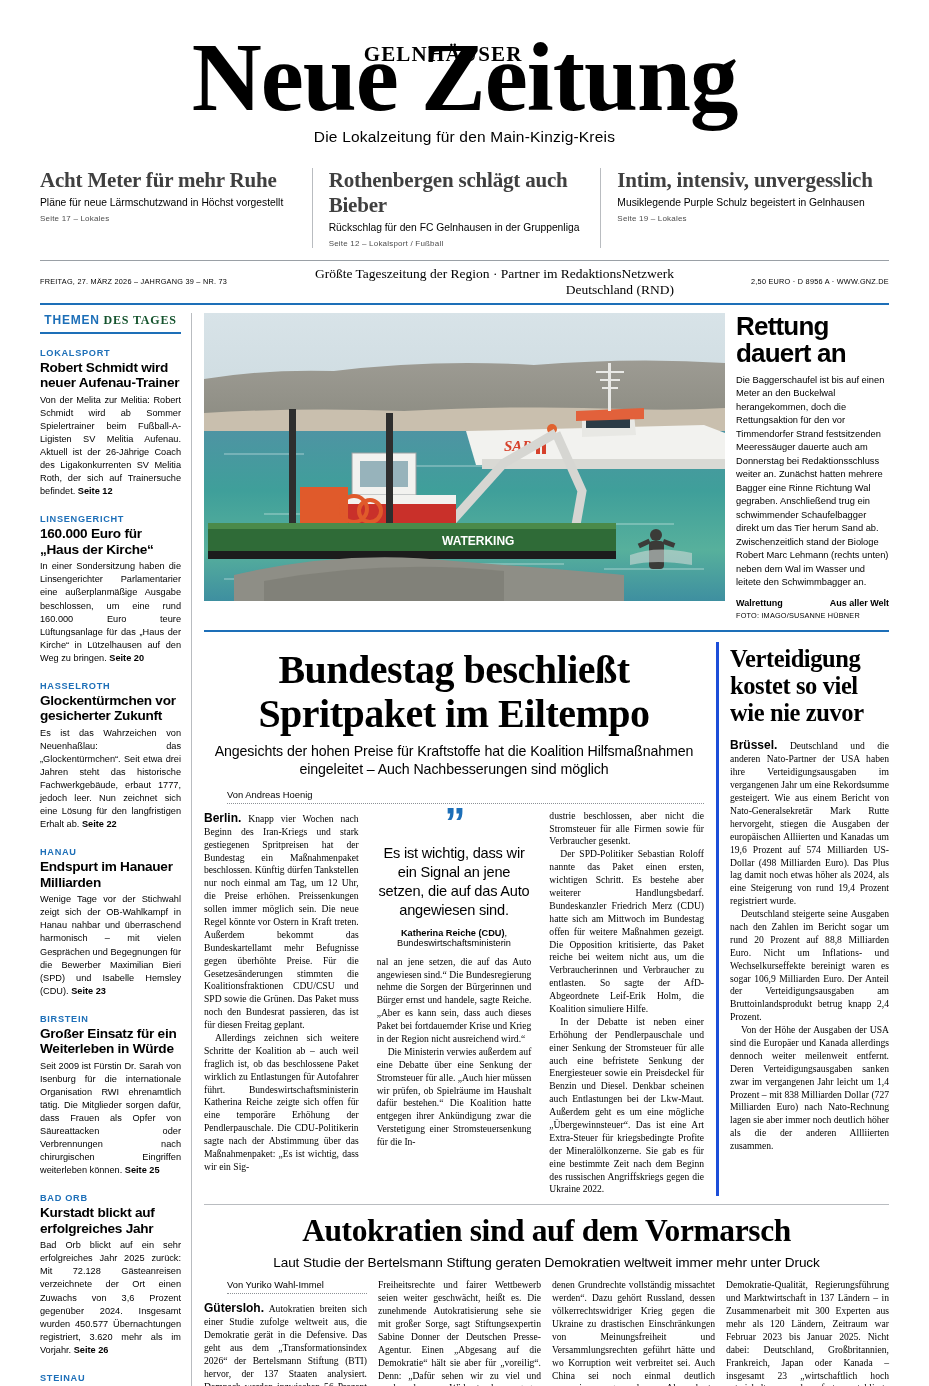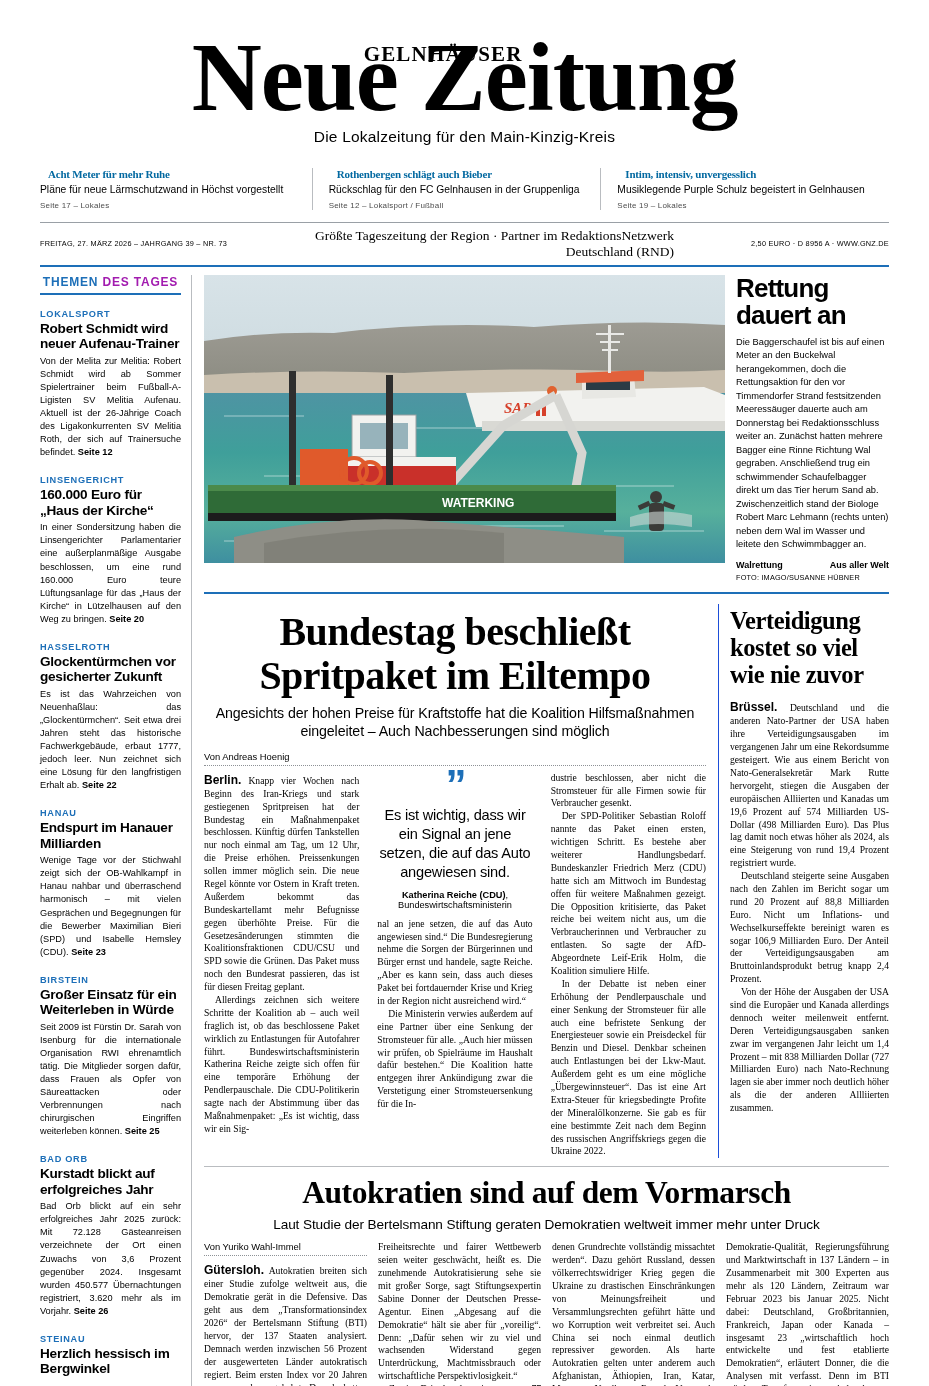--- a/index.html
+++ b/index.html
@@ -39,23 +39,23 @@
     border-top:2px solid #1d6fb8;
     padding-top:0;
   }
   .teaserbar { border-top:none; }
   .teaser {
     flex:1 1 0; padding:0 16px;
   }
   .teaser:first-child { padding-left:0; }
   .teaser + .teaser { border-left:1px solid #b9bcc0; }
   .teaser h3 {
-    margin:0 0 4px 8px;
-    font-family:"Liberation Serif", serif;
-    font-weight:bold; font-size:11px; color:#0369a1;
+    margin:0 0 4px 0;
+    font-family:"Liberation Serif", serif;
+    font-weight:bold; font-size:21px; color:#404040;
     letter-spacing:-0.2px;
   }
   .teaser p.sub {
     margin:0 0 4px 0; font-size:10.3px; line-height:1.25; color:#000;
   }
   .teaser p.pg { margin:0; font-size:8px; color:#4d4d4d; letter-spacing:0.2px; }
 
   
   .infobar {
     margin-top:12px;
@@ -75,21 +75,21 @@
   .content { display:flex; margin-top:8px; }
   .col-left { width:152px; flex:0 0 152px; padding-right:10px; border-right:1px solid #b9bcc0; }
   .col-main { flex:1; padding-left:12px; }
 
   
   .themen {
     color:#1d6fb8; font-weight:bold; font-size:12px;
     letter-spacing:0.8px; text-align:center;
     border-bottom:2px solid #1d6fb8; padding-bottom:4px; margin-bottom:14px;
   }
-  .themen .b { color:#a21caf; }
+  .themen .b { color:#14532d;font-family:Liberation Serif, serif; }
   .rail-item { margin-bottom:16px; }
   .rail-kicker {
     color:#1d6fb8; font-weight:bold; font-size:9.2px;
     letter-spacing:0.7px; margin-bottom:2px;
   }
   .rail-head {
     font-weight:bold; font-size:13.6px; line-height:1.14;
     margin-bottom:3px; letter-spacing:-0.25px;
   }
   .rail-text { font-size:9.2px; line-height:1.42; text-align:justify; }
@@ -113,33 +113,33 @@
     display:flex; justify-content:space-between;
     font-size:9px; font-weight:bold; margin-top:9px;
   }
   .rettung-credit { font-size:7.3px; margin-top:3px; letter-spacing:0.2px; }
 
   .hr-blue { border:0; border-top:2px solid #1d6fb8; margin:10px 0 0 0; }
   .hr-grey { border:0; border-top:1px solid #b9bcc0; margin:0; }
 
   
   .midblock { display:flex; margin-top:10px; }
-  .mid-left { flex:1; padding-right:12px; border-right:1px solid #1d4ed8; }
+  .mid-left { flex:1; padding-right:12px; border-right:3px solid #1d4ed8; }
   .mid-right { flex:0 0 170px; padding-left:11px; }
 
   .lead-head {
     font-family:"Liberation Serif", serif;
     font-weight:bold; font-size:40px; line-height:1.08;
     text-align:center; margin:6px 0 8px 0; letter-spacing:-0.5px;
   }
   .lead-sub {
     text-align:center; font-size:14.2px; line-height:1.26;
     margin-bottom:10px; letter-spacing:-0.1px;
   }
-  .byline { font-size:9.4px; padding-bottom:3px; border-bottom:1px dotted #8d9196; margin-bottom:6px; }
+  .byline { font-size:9.4px; padding-bottom:3px; border-bottom:1px dotted #8d9196; margin-bottom:6px;margin-left:23px; }
 
   .cols3 { display:flex; gap:18px; }
   .cols3 > div { flex:1 1 0; }
   .bodytext {
     font-family:"Liberation Serif", serif;
     font-size:9.6px; line-height:1.345; text-align:justify;
     hyphens:auto;
   }
   .bodytext p { margin:0; text-indent:11px; }
   .bodytext p.first { text-indent:0; }
@@ -378,21 +378,21 @@
             </div>
             <div>
               <div class="quotebox">
                 <span class="qmark">”</span>
                 <div class="qtext">Es ist wichtig, dass wir ein Signal an jene setzen, die auf das Auto angewiesen sind.</div>
                 <div class="qattr"><span style="font-weight:bold">Katherina Reiche (CDU)</span><span>,</span></div>
                 <div class="qrole">Bundeswirtschaftsministerin</div>
               </div>
               <div class="bodytext">
                 <p class="first">nal an jene setzen, die auf das Auto angewiesen sind.“ Die Bundesregierung nehme die Sorgen der Bürgerinnen und Bürger ernst und handele, sagte Reiche. „Aber es kann sein, dass auch dieses Paket bei fortdauernder Krise und Krieg in der Region nicht ausreichend wird.“</p>
-                <p>Die Ministerin verwies außerdem auf eine Partner über eine Senkung der Stromsteuer für alle. „Auch hier müssen wir prüfen, ob Spielräume im Haushalt dafür bestehen.“ Die Koalition hatte entgegen ihrer Ankündigung zwar die Verstetigung einer Stromsteuersenkung für die In-</p>
+                <p>Die Ministerin verwies außerdem auf eine Debatte über eine Senkung der Stromsteuer für alle. „Auch hier müssen wir prüfen, ob Spielräume im Haushalt dafür bestehen.“ Die Koalition hatte entgegen ihrer Ankündigung zwar die Verstetigung einer Stromsteuersenkung für die In-</p>
               </div>
             </div>
             <div class="bodytext">
               <p class="first">dustrie beschlossen, aber nicht die Stromsteuer für alle Firmen sowie für Verbraucher gesenkt.</p>
               <p>Der SPD-Politiker Sebastian Roloff nannte das Paket einen ersten, wichtigen Schritt. Es bestehe aber weiterer Handlungsbedarf. Bundeskanzler Friedrich Merz (CDU) hatte sich am Mittwoch im Bundestag offen für weitere Maßnahmen gezeigt. Die Opposition kritisierte, das Paket reiche bei weitem nicht aus, um die Verbraucherinnen und Verbraucher zu entlasten. So sagte der AfD-Abgeordnete Leif-Erik Holm, die Koalition simuliere Hilfe.</p>
               <p>In der Debatte ist neben einer Erhöhung der Pendlerpauschale und einer Senkung der Stromsteuer für alle auch eine befristete Senkung der Energiesteuer sowie ein Preisdeckel für Benzin und Diesel. Denkbar scheinen auch Entlastungen bei der Lkw-Maut. Außerdem geht es um eine mögliche „Übergewinnsteuer“. Das ist eine Art Extra-Steuer für kriegsbedingte Profite der Mineralölkonzerne. Sie gab es für eine bestimmte Zeit nach dem Beginn des russischen Angriffskriegs gegen die Ukraine 2022.</p>
             </div>
           </div>
         </div>
 

